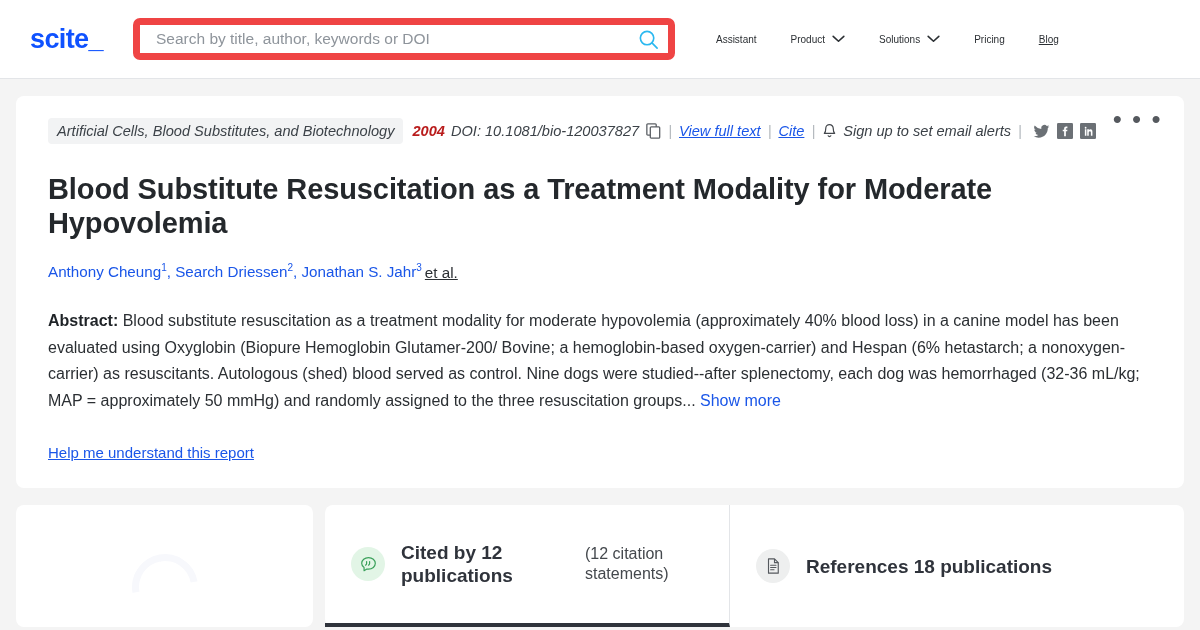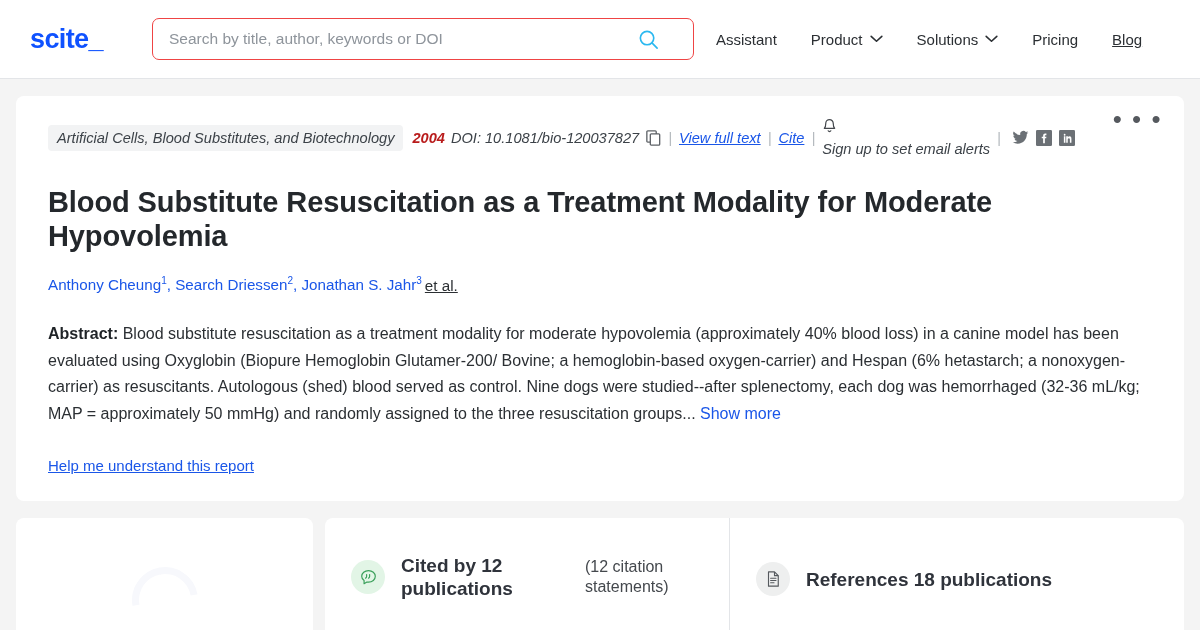--- a/index.html
+++ b/index.html
@@ -33,45 +33,44 @@
   }
   .search-wrap {
     position: relative;
     width: 542px;
     height: 42px;
     margin-right: 24px;
   }
   .search-input {
     width: 100%;
     height: 100%;
-    border: 1px solid #ef4444;
+    border: 7px solid #ef4444;
     border-radius: 7px;
     background: #fff;
     font-size: 15.5px;
     font-family: "Liberation Sans", sans-serif;
     color: #2b2f33;
     padding: 0 52px 0 16px;
     outline: none;
-    margin-left: 19px;
   }
   .search-input::placeholder { color: #8e949b; }
   .search-btn {
     position: absolute;
     right: 9px; top: 50%;
     transform: translateY(-50%);
     width: 34px; height: 34px;
     border: none; background: transparent;
     cursor: pointer;
     display: flex; align-items: center; justify-content: center;
     padding: 0;
   }
   .nav { display: flex; align-items: center; gap: 0px; }
   .nav-item {
     display: flex; align-items: center; gap: 7px;
-    font-size: 15px;
+    font-size: 10px;
     color: #2b2f33;
     padding: 8px 17px;
     cursor: pointer;
     white-space: nowrap;
   }
   .nav-item:last-child { padding-right: 6px; text-decoration: underline; }
   .caret { display:inline-block; line-height: 0; }
 
   
   .card {
@@ -103,22 +102,22 @@
   }
   .year { font-weight: bold; color: #b91c1c; margin-left: 9px; }
   .doi { margin-left: 6px; color: #3c4248; white-space: nowrap; }
   .copy-btn {
     background: none; border: none; cursor: pointer;
     padding: 0 0 0 7px; display: inline-flex; align-items: center;
   }
   .sep { color: #b4b9be; margin: 0 7px; }
   .lnk { color: #1a56e8; text-decoration: underline; cursor: pointer; white-space: nowrap; }
   .alerts {
-    display: inline-flex; gap: 6px;
-    color: #3c4248; cursor: pointer; white-space: nowrap; flex-direction: column;
+    display: inline-flex; align-items: center; gap: 6px;
+    color: #3c4248; cursor: pointer; white-space: nowrap;
   }
   .social { display: inline-flex; align-items: center; gap: 7px; margin-left: 4px; }
   .social span { cursor: pointer; display: inline-flex; }
   .kebab {
     position: absolute; top: 16px; right: 22px;
     font-size: 26px; letter-spacing: 1.5px; color: #55595e;
     cursor: pointer; line-height: 14px; user-select: none;
   }
 
   .title {

